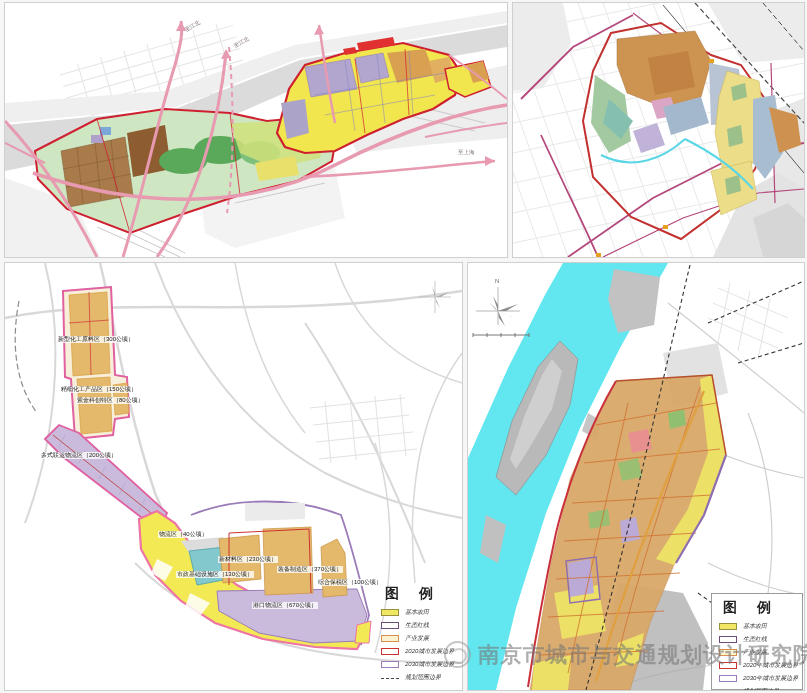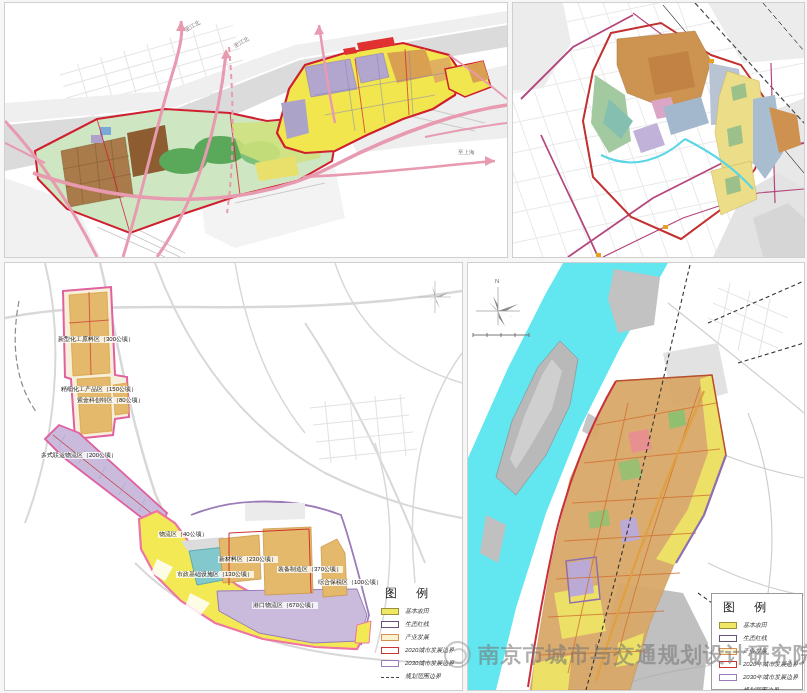--- a/index.html
+++ b/index.html
@@ -14,21 +14,21 @@
   .panel svg{position:absolute;left:0;top:0;}
 
   
   .zlabel{position:absolute;font-size:6px;line-height:7px;color:#222;
           background:rgba(255,255,255,.78);padding:0 1px;white-space:nowrap;z-index:5;}
   .rlabel{position:absolute;font-size:5.5px;line-height:6px;color:#7a6a70;white-space:nowrap;z-index:5;}
 
   
   .legend{position:absolute;z-index:6;font-size:6px;color:#333;}
   .legend.boxed{background:#ffffff;border:1px solid #9a9a9a;padding:5px 7px 4px 7px;}
-  .lg-title{font-size:12px;font-weight:normal;letter-spacing:8px;color:#222;margin:0 0 5px 4px;}
+  .lg-title{font-size:14px;font-weight:bold;letter-spacing:8px;color:#222;margin:0 0 5px 4px;}
   .lg-row{display:flex;align-items:center;margin-bottom:5px;height:8px;}
   .sw{width:18px;height:7px;box-sizing:border-box;margin-right:6px;flex:none;}
   .sw-farm{background:#f0e765;border:1px solid #9a8f3a;}
   .sw-eco{background:#ffffff;border:1px solid #6b4f7a;}
   .sw-ind{background:#fbf3cf;border:1px solid #d98f4e;}
   .sw-2020{background:#ffffff;border:1px solid #cc3333;}
   .sw-2030{background:#ffffff;border:1px solid #9b7bb8;}
   .sw-dash{border:none;border-top:1.5px dashed #444;height:0;margin-top:3px;}
   .lg-label{font-style:italic;white-space:nowrap;color:#333;}
 

